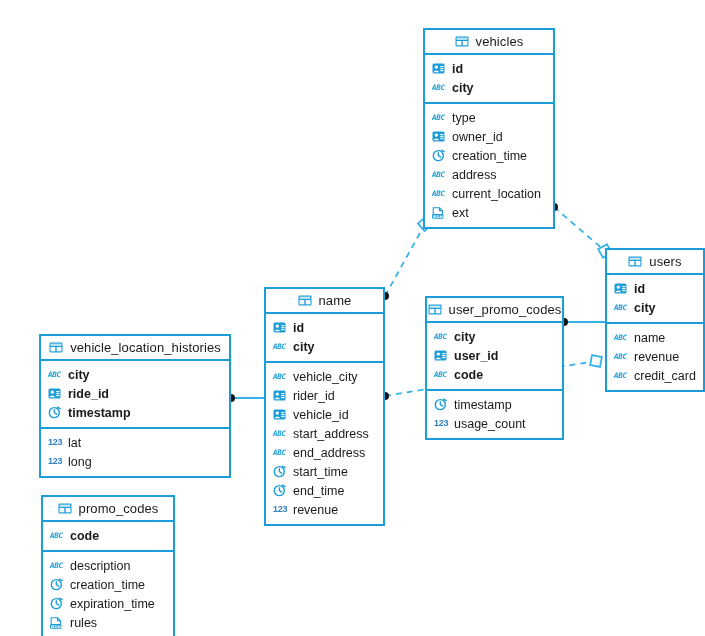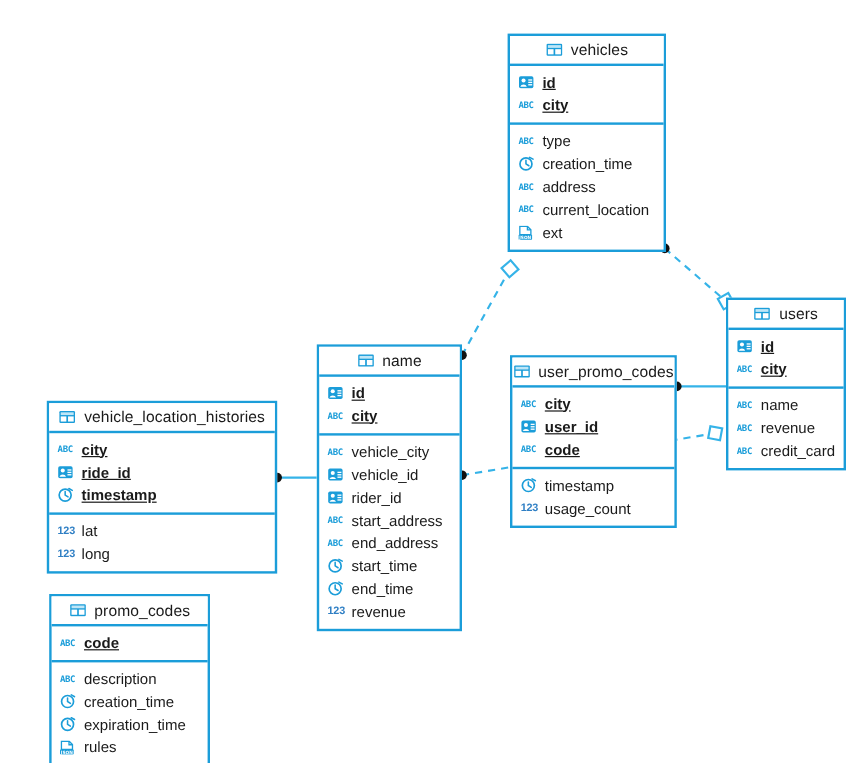--- a/index.html
+++ b/index.html
@@ -68,40 +68,40 @@
     gap: 5px;
     padding: 0 7px;
     white-space: nowrap;
   }
   .col-name {
     font-size: 12.5px;
     color: #1a1a1a;
   }
   .pk .col-name {
     font-weight: bold;
-    text-decoration: underline;
   }
 
   
   .ico {
     flex: 0 0 auto;
     width: 15px;
     height: 13px;
     display: inline-flex;
     align-items: center;
     justify-content: flex-start;
   }
   .ico svg { display: block; }
   .ico-abc {
     font-family: "DejaVu Sans Mono", monospace;
     font-size: 7.5px;
     font-weight: bold;
     color: #1b9dd9;
     letter-spacing: -0.3px;
     line-height: 1;
+    font-style: italic;
   }
   .ico-123 {
     font-family: "Liberation Sans", sans-serif;
     font-size: 9px;
     font-weight: bold;
     color: #2f7fc4;
     letter-spacing: -0.2px;
     line-height: 1;
     text-align: right;
   }
@@ -166,20 +166,33 @@
           <span class="col-name">city</span>
         </div>
       </div>
       <div class="sect ">
         <div class="row">
           <span class="ico ico-abc">ABC</span>
           <span class="col-name">type</span>
         </div>
         <div class="row">
           <span class="ico">
+            <svg width="13" height="11" viewBox="0 0 13 11">
+              <rect x="0.5" y="0.5" width="12" height="10" rx="1.5" fill="#1b9dd9"></rect>
+              <circle cx="4.3" cy="4.1" r="1.7" fill="#ffffff"></circle>
+              <path d="M1.6 9.2 a2.8 2.3 0 0 1 5.4 0 z" fill="#ffffff"></path>
+              <rect x="8.2" y="3.1" width="3.3" height="1.1" fill="#ffffff"></rect>
+              <rect x="8.2" y="5.1" width="3.3" height="1.1" fill="#ffffff"></rect>
+              <rect x="8.2" y="7.1" width="3.3" height="1.1" fill="#ffffff"></rect>
+            </svg>
+          </span>
+          <span class="col-name">owner_id</span>
+        </div>
+        <div class="row">
+          <span class="ico">
             <svg width="13" height="13" viewBox="0 0 13 13">
               <circle cx="6.3" cy="6.6" r="5" fill="none" stroke="#1b9dd9" stroke-width="1.4"></circle>
               <path d="M6.3 3.6 L6.3 6.6 L8.7 8.1" fill="none" stroke="#1b9dd9" stroke-width="1.3" stroke-linecap="round"></path>
               <path d="M9.4 1.1 L12.2 2.6" stroke="#1b9dd9" stroke-width="1.3" stroke-linecap="round"></path>
             </svg>
           </span>
           <span class="col-name">creation_time</span>
         </div>
         <div class="row">
           <span class="ico ico-abc">ABC</span>
@@ -340,34 +353,34 @@
           <span class="ico">
             <svg width="13" height="11" viewBox="0 0 13 11">
               <rect x="0.5" y="0.5" width="12" height="10" rx="1.5" fill="#1b9dd9"></rect>
               <circle cx="4.3" cy="4.1" r="1.7" fill="#ffffff"></circle>
               <path d="M1.6 9.2 a2.8 2.3 0 0 1 5.4 0 z" fill="#ffffff"></path>
               <rect x="8.2" y="3.1" width="3.3" height="1.1" fill="#ffffff"></rect>
               <rect x="8.2" y="5.1" width="3.3" height="1.1" fill="#ffffff"></rect>
               <rect x="8.2" y="7.1" width="3.3" height="1.1" fill="#ffffff"></rect>
             </svg>
           </span>
+          <span class="col-name">rider_id</span>
+        </div>
+        <div class="row">
+          <span class="ico">
+            <svg width="13" height="11" viewBox="0 0 13 11">
+              <rect x="0.5" y="0.5" width="12" height="10" rx="1.5" fill="#1b9dd9"></rect>
+              <circle cx="4.3" cy="4.1" r="1.7" fill="#ffffff"></circle>
+              <path d="M1.6 9.2 a2.8 2.3 0 0 1 5.4 0 z" fill="#ffffff"></path>
+              <rect x="8.2" y="3.1" width="3.3" height="1.1" fill="#ffffff"></rect>
+              <rect x="8.2" y="5.1" width="3.3" height="1.1" fill="#ffffff"></rect>
+              <rect x="8.2" y="7.1" width="3.3" height="1.1" fill="#ffffff"></rect>
+            </svg>
+          </span>
           <span class="col-name">vehicle_id</span>
-        </div>
-        <div class="row">
-          <span class="ico">
-            <svg width="13" height="11" viewBox="0 0 13 11">
-              <rect x="0.5" y="0.5" width="12" height="10" rx="1.5" fill="#1b9dd9"></rect>
-              <circle cx="4.3" cy="4.1" r="1.7" fill="#ffffff"></circle>
-              <path d="M1.6 9.2 a2.8 2.3 0 0 1 5.4 0 z" fill="#ffffff"></path>
-              <rect x="8.2" y="3.1" width="3.3" height="1.1" fill="#ffffff"></rect>
-              <rect x="8.2" y="5.1" width="3.3" height="1.1" fill="#ffffff"></rect>
-              <rect x="8.2" y="7.1" width="3.3" height="1.1" fill="#ffffff"></rect>
-            </svg>
-          </span>
-          <span class="col-name">rider_id</span>
         </div>
         <div class="row">
           <span class="ico ico-abc">ABC</span>
           <span class="col-name">start_address</span>
         </div>
         <div class="row">
           <span class="ico ico-abc">ABC</span>
           <span class="col-name">end_address</span>
         </div>
         <div class="row">

